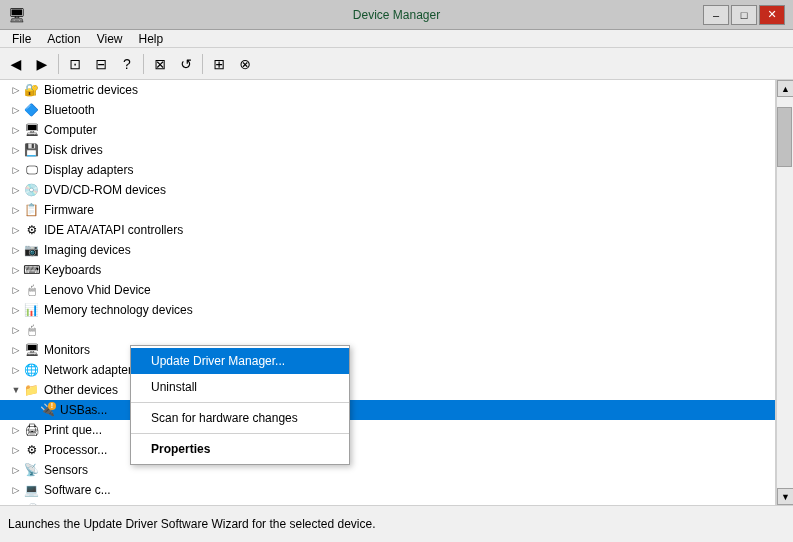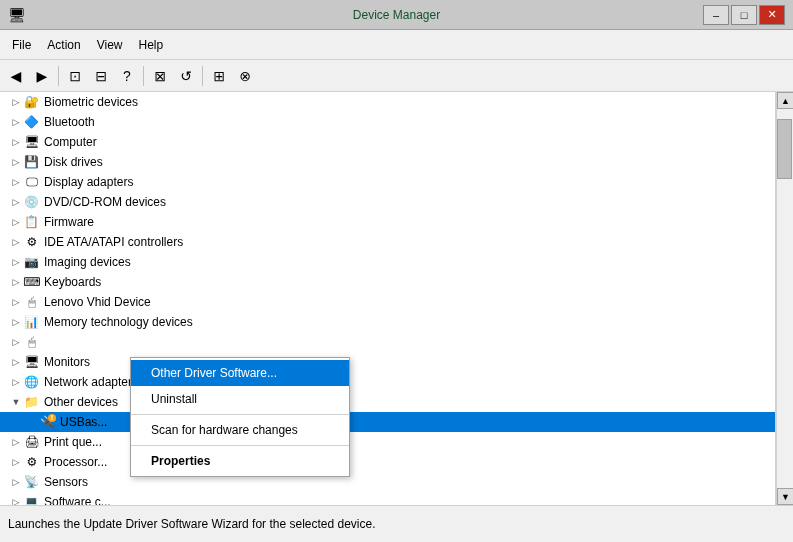--- a/index.html
+++ b/index.html
@@ -23,21 +23,21 @@
       width: 26px; height: 20px; border: 1px solid #888; cursor: pointer;
       display: flex; align-items: center; justify-content: center;
       font-size: 11px; background: #ddd;
     }
     .title-btn.close { background: #c42b1c; color: white; }
     .title-btn.max { background: #ddd; }
 
     
     .menu-bar {
       background: #f0f0f0;
-      height: 30px;
+      height: 18px;
       display: flex;
       align-items: center;
       padding: 0 4px;
       border-bottom: 1px solid #d0d0d0;
       flex-shrink: 0;
     }
     .menu-item {
       padding: 2px 8px;
       cursor: pointer;
       font-size: 12px;
@@ -317,21 +317,21 @@
       <span class="tree-icon">💻</span>
       <span class="tree-label">Software c...</span>
     </div>
     <div class="tree-item indent-1">
       <span class="tree-arrow">▷</span>
       <span class="tree-icon">🔊</span>
       <span class="tree-label">Sound, vi...</span>
     </div>
 
     <div class="context-menu">
-      <div class="context-menu-item highlighted">Other Driver Software...</div>
+      <div class="context-menu-item highlighted">Update Driver Manager...</div>
       <div class="context-menu-item">Uninstall</div>
       <div class="context-menu-sep"></div>
       <div class="context-menu-item">Scan for hardware changes</div>
       <div class="context-menu-sep"></div>
       <div class="context-menu-item bold">Properties</div>
     </div>
   </div>
 
   <div class="scrollbar">
     <div class="scroll-btn">▲</div>

